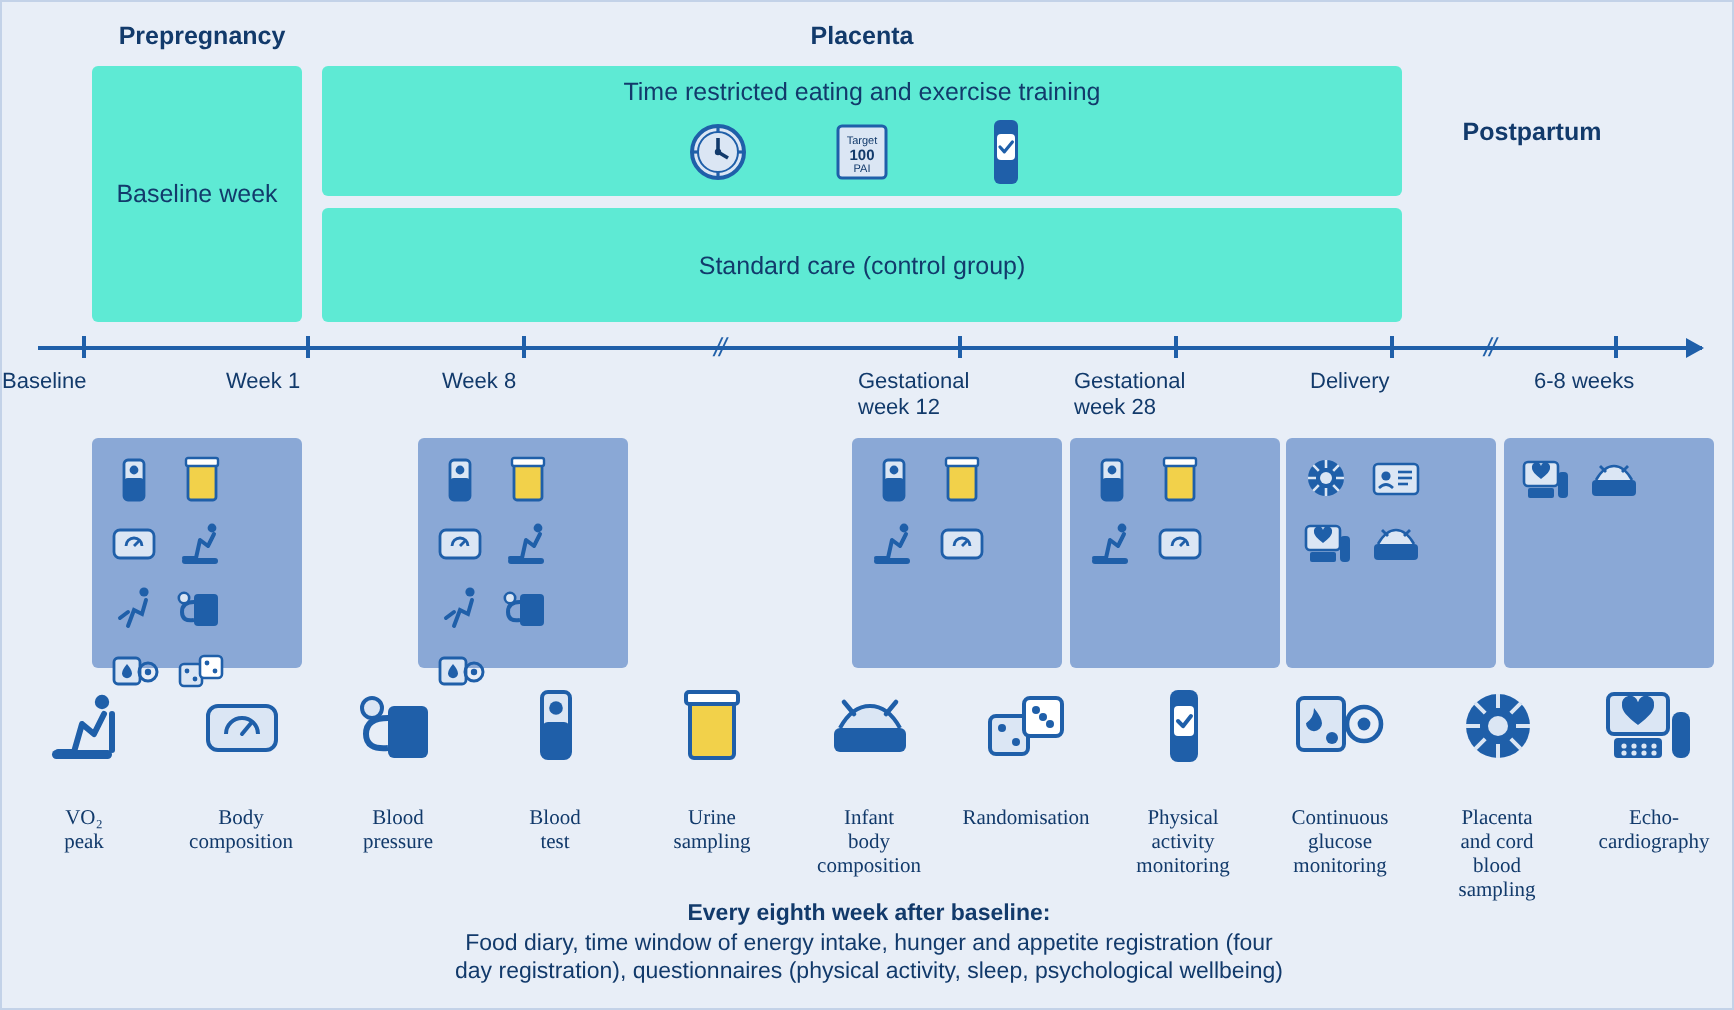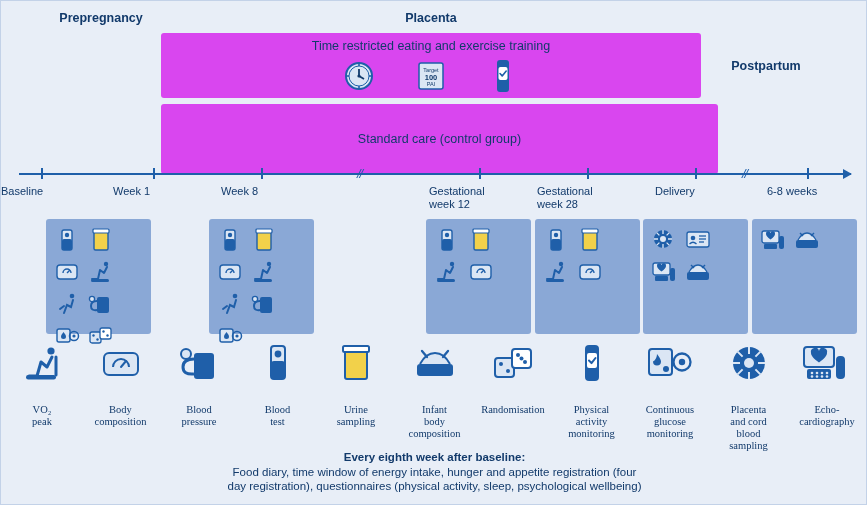--- a/index.html
+++ b/index.html
@@ -31,21 +31,21 @@
     text-align: center;
     white-space: nowrap;
   }
   #phase-prepregnancy { left: 30px;  top: 10px; width: 140px; text-align: center; }
   #phase-pregnancy    { left: 160px; top: 10px; width: 540px; }
   #phase-postpartum   { left: 690px; top: 10px; width: 150px; margin-top: 48px; }
 
   
   .arm-box {
     position: absolute;
-    background: #d946ef;
+    background: #5eead4;
     border-radius: 3px;
   }
   #baseline-box {
     left: 45px; top: 32px; width: 105px; height: 128px;
   }
   #baseline-box .arm-label {
     position: absolute;
     left: 0; right: 0;
     top: 50%;
     transform: translateY(-50%);
@@ -57,21 +57,21 @@
     left: 160px; top: 32px; width: 540px; height: 65px;
   }
   #intervention-box .arm-label {
     position: absolute;
     left: 0; right: 0; top: 6px;
     text-align: center;
     font-size: 12.5px;
     color: #123a6b;
   }
   #control-box {
-    left: 160px; top: 103px; width: 540px; height: 70px; padding-left: 17px;
+    left: 160px; top: 103px; width: 540px; height: 57px;
   }
   #control-box .arm-label {
     position: absolute;
     left: 0; right: 0;
     top: 50%;
     transform: translateY(-50%);
     text-align: center;
     font-size: 12.5px;
     color: #123a6b;
   }
@@ -204,20 +204,23 @@
 </style>
 </head>
 <body>
 
 <div id="page">
 
   <div class="phase-head" id="phase-prepregnancy">Prepregnancy</div>
   <div class="phase-head" id="phase-pregnancy">Placenta</div>
   <div class="phase-head" id="phase-postpartum">Postpartum</div>
 
+  <div class="arm-box" id="baseline-box">
+    <div class="arm-label">Baseline week</div>
+  </div>
 
   <div class="arm-box" id="intervention-box">
     <div class="arm-label">Time restricted eating and exercise training</div>
     <div class="interv-icons">
       <div class="mini">
         <svg width="32" height="32" viewBox="0 0 32 32">
           <circle cx="16" cy="16" r="13" fill="#dbe6f4" stroke="#1f5fa9" stroke-width="2"></circle>
           <circle cx="16" cy="16" r="10" fill="none" stroke="#1f5fa9" stroke-width="1"></circle>
           <line x1="16" y1="16" x2="16" y2="9" stroke="#123a6b" stroke-width="1.8"></line>
           <line x1="16" y1="16" x2="21" y2="19" stroke="#123a6b" stroke-width="1.8"></line>

